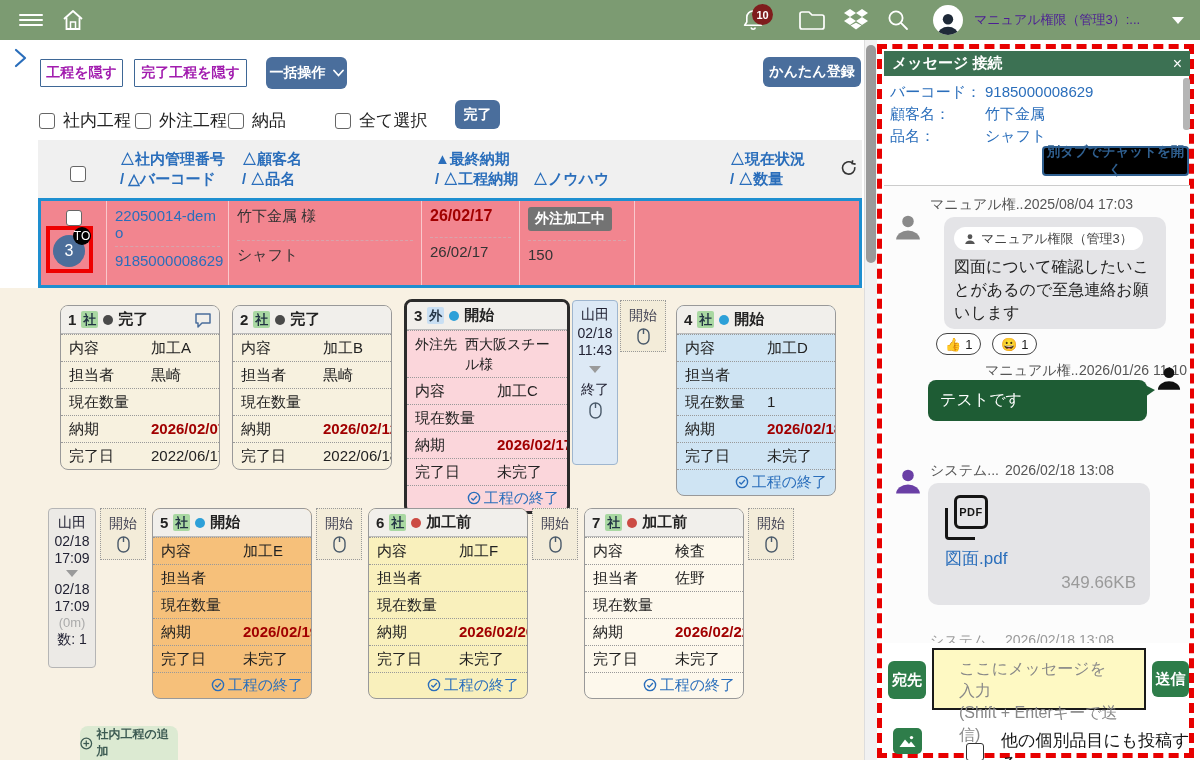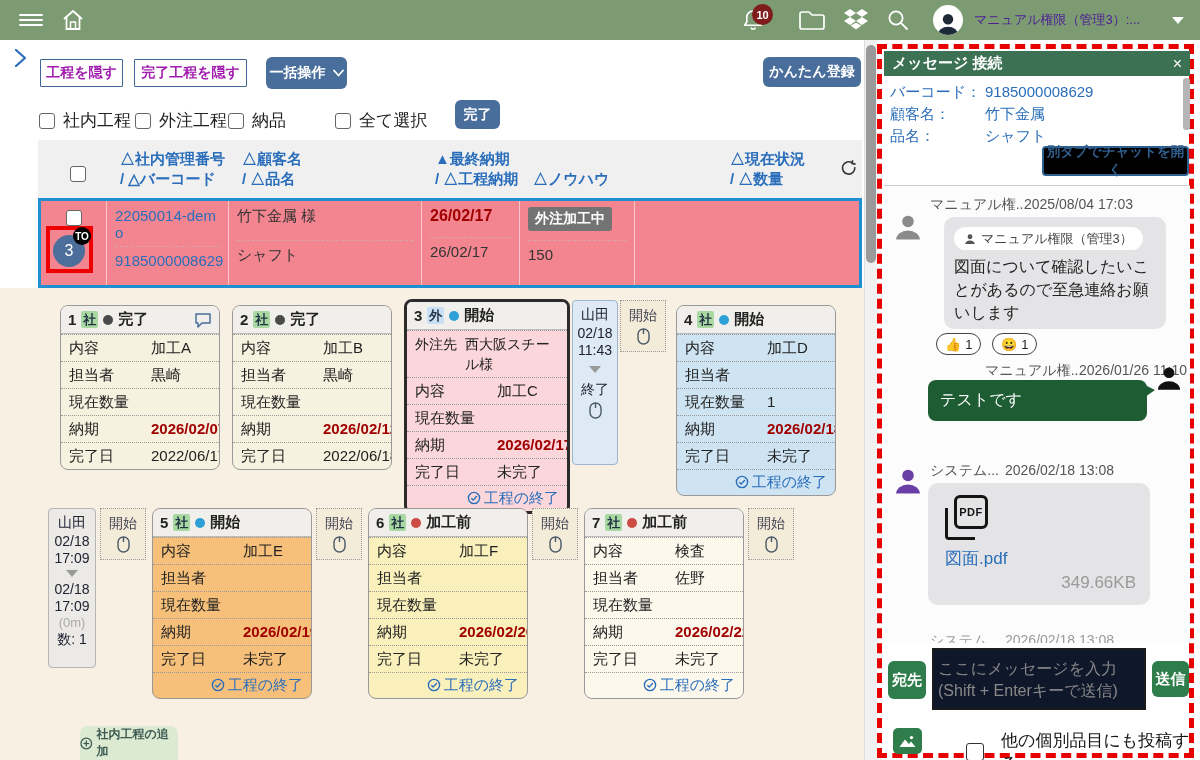--- a/index.html
+++ b/index.html
@@ -24,21 +24,21 @@
   .thead{display:flex;background:#f0f0f0;height:58px}
   .th{color:#2a6ebb;font-weight:bold;font-size:15px;line-height:20px;padding:9px 2px 0 10px}
   .trow{display:flex;background:#f2858f;height:90px;border:3px solid #1e8fd0}
   .td{border-right:1px solid rgba(255,255,255,.55);padding:6px 8px;font-size:15px;position:relative}
   .dashsep{border-top:1px dashed #d8a3ab;margin:5px 0}
   .linkblue{color:#2a6ebb}
   .due-bold{color:#a10000;font-weight:bold;font-size:16px}
   .badge-cyan{display:inline-block;background:#737373;color:#fff;font-weight:bold;font-size:14px;padding:3px 7px;border-radius:3px}
   .redbox{position:absolute;left:5px;top:25px;width:47px;height:47px;border:4px solid #ee0000}
   .circle3{position:absolute;left:3px;top:5px;width:32px;height:32px;border-radius:50%;background:#4c6e9a;color:#fff;font-size:16px;display:flex;align-items:center;justify-content:center}
-  .circleTO{position:absolute;right:-2px;top:-3px;width:18px;height:18px;border-radius:50%;background:#000000;color:#fff;font-size:10px;font-weight:bold;display:flex;align-items:center;justify-content:center}
+  .circleTO{position:absolute;right:-2px;top:-3px;width:18px;height:18px;border-radius:50%;background:#000000;color:#fff;font-size:12px;font-weight:normal;display:flex;align-items:center;justify-content:center}
   
   .cream{position:absolute;left:0;top:288px;width:864px;height:472px;background:#f8f1e3}
   .card{position:absolute;border:1px solid #999;border-radius:8px;background:#f7f1df;overflow:hidden}
   .card-head{height:28px;background:#f1efeb;border-bottom:1px solid #bbb;display:flex;align-items:center;gap:5px;padding:0 7px;font-size:15px;font-weight:bold;color:#222}
   .ctype{width:17px;height:17px;font-size:13px;font-weight:bold;display:flex;align-items:center;justify-content:center;border-radius:2px;color:#234}
   .t-green{background:#a9d8a2}.t-blue{background:#c9dff3}
   .dot{width:10px;height:10px;border-radius:50%;display:inline-block}
   .crow{display:flex;border-top:1px dotted #999;padding:3px 8px;font-size:15px;line-height:20px;min-height:27px;color:#222}
   .cl{width:82px;flex:none}
   .cfoot{border-top:1px dotted #999;padding:3px 8px;text-align:right;color:#2a6ebb;font-size:15px;min-height:26px;cursor:pointer}
@@ -69,21 +69,21 @@
   .mtext{position:absolute;left:10px;top:38px;width:202px;font-size:16px;line-height:23px;color:#222}
   .reaction{position:absolute;height:22px;border:1.5px solid #444;border-radius:11px;background:#fff;display:flex;align-items:center;gap:4px;padding:0 8px;font-size:13px;color:#222;cursor:pointer}
   .pdfwrap{position:absolute;left:17px;top:12px;width:44px;height:46px}
   .pdfback{position:absolute;left:0;bottom:1px;width:30px;height:32px;border-left:3px solid #141414;border-bottom:3px solid #141414;border-bottom-left-radius:4px}
   .pdffront{position:absolute;right:1px;top:0;width:34px;height:34px;border:3px solid #141414;border-radius:6px;background:#e4e4e7;display:flex;align-items:center;justify-content:center;font-size:11px;font-weight:bold;color:#141414;letter-spacing:.5px}
   .filelink{position:absolute;left:17px;top:64px;font-size:17px;color:#2a6ebb;cursor:pointer}
   .filesize{position:absolute;right:14px;top:90px;font-size:17px;color:#9a9a9a}
   .mini-sb{position:absolute;left:1183px;top:78px;width:7px;height:52px;background:#b5b5b5;border-radius:3px}
   
   .greenbtn{position:absolute;background:#2e7d4a;border:none;border-radius:6px;color:#fff;font-weight:bold;font-size:15px;display:flex;align-items:center;justify-content:center;cursor:pointer}
-  .msginput{position:absolute;left:932px;top:648px;width:214px;height:62px;border:2px solid #1a1a1a;background:#0f172a;padding:8px 4px;font-size:16px;line-height:22px;color:#888;cursor:text}
+  .msginput{position:absolute;left:932px;top:648px;width:214px;height:62px;border:2px solid #1a1a1a;background:#fef9c3;padding:8px 25px;font-size:16px;line-height:22px;color:#888;cursor:text}
   .postcheck{position:absolute;left:966px;top:729px;display:flex;align-items:center;gap:17px;font-size:17px;color:#111}
   .imgbtn{position:absolute;left:893px;top:728px;width:29px;height:26px;background:#2e7d4a;border-radius:5px;display:flex;align-items:center;justify-content:center;cursor:pointer}
 </style>
 </head>
 <body>
 
 <div id="app">
 
   <div class="topbar">
     <div class="tb-item ham" style="left:16px;width:30px">

